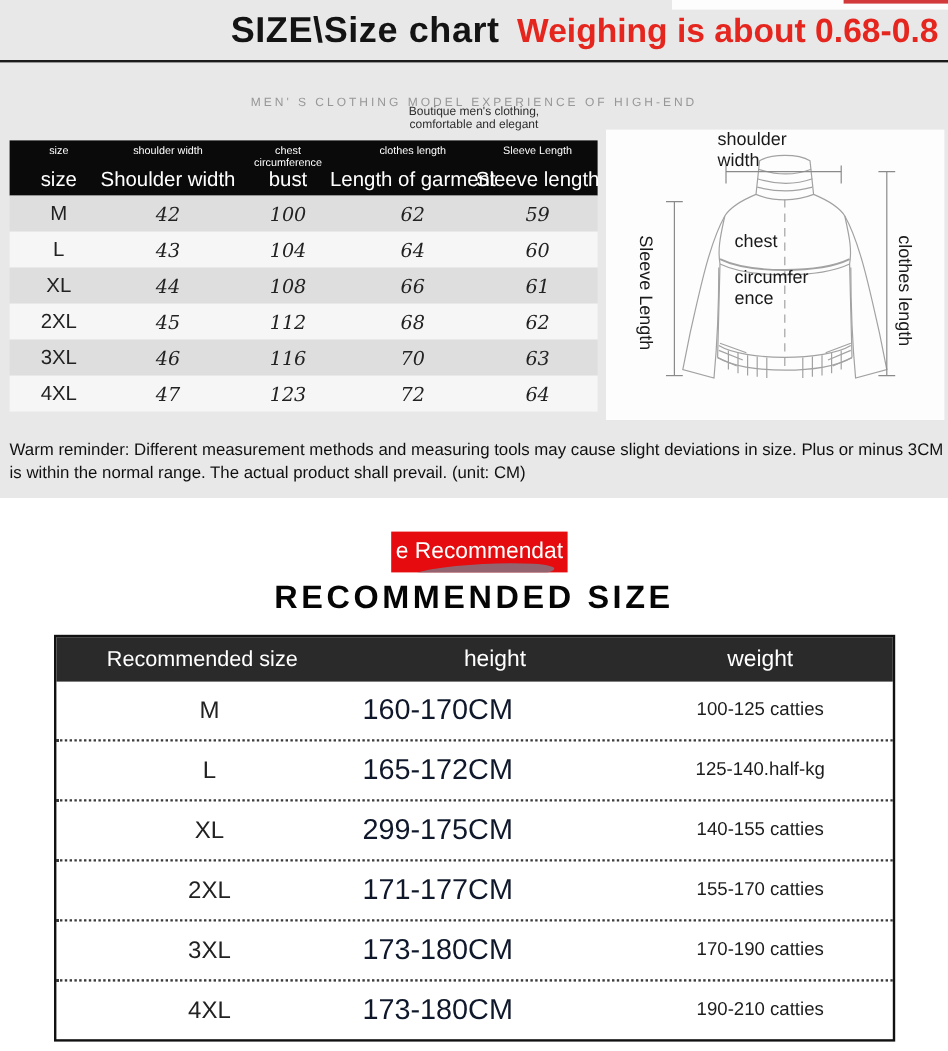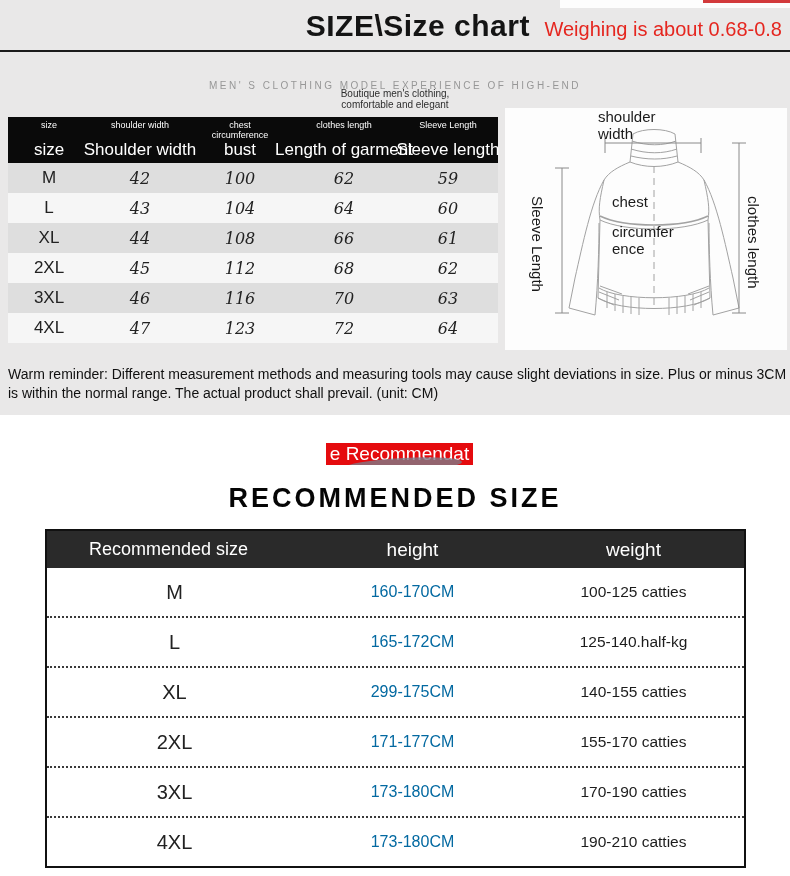--- a/index.html
+++ b/index.html
@@ -6,21 +6,21 @@
   #canvas{
     position:relative;width:790px;height:876px;overflow:hidden;
     font-family:"Liberation Sans",sans-serif;background:#ffffff;color:#111;
   }
   
   .top-section{position:absolute;left:0;top:0;width:790px;height:415px;background:#e9e8e8;}
   .top-white-strip{position:absolute;left:560px;top:0;width:230px;height:8px;background:#fdfdfd;}
   .top-red-sliver{position:absolute;left:703px;top:0;width:87px;height:3px;background:#d2393b;}
   .title-row{position:absolute;top:9px;right:8px;white-space:nowrap;}
   .title-black{font-size:30px;font-weight:700;color:#141414;letter-spacing:.5px;margin-top:28px;}
-  .title-red{font-size:20px;font-weight:400;margin-left:10px;text-align:center;}
+  .title-red{font-size:28px;font-weight:700;margin-left:10px;text-align:center;}
   .top-divider{position:absolute;left:0;top:50px;width:790px;height:2px;background:#1b1b1b;}
   .tagline{position:absolute;left:0;top:56px;width:790px;text-align:center;font-size:10px;line-height:11px;color:#2e2e2e;margin-top:32px;}
   .tagline-caps{position:absolute;left:0;top:80px;width:790px;text-align:center;font-size:10px;letter-spacing:2.5px;color:#979797;}
 
   
   .size-table{position:absolute;left:8px;top:117px;width:490px;}
   .st-header{display:flex;background:#0a0a0a;color:#ffffff;height:46px;}
   .st-hcell{display:flex;flex-direction:column;justify-content:space-between;align-items:center;
     padding:3px 2px 4px 2px;box-sizing:border-box;text-align:center;}
   .st-sub{font-size:9px;line-height:10px;max-width:62px;}
@@ -39,36 +39,36 @@
   .d-chest{left:107px;top:85px;}
   .d-circ{left:107px;top:115px;width:64px;word-break:break-all;}
   .vlabel{position:absolute;writing-mode:vertical-rl;height:98px;font-size:15px;line-height:17px;color:#1a1a1a;}
   .d-sleeve{left:24px;top:88px;}
   .d-clothes{left:240px;top:88px;}
 
   
   .reminder{position:absolute;left:8px;top:365px;width:780px;font-size:14px;line-height:1.35;color:#101010;}
 
   
-  .banner{position:absolute;left:326px;top:443px;width:147px;height:22px;background:#e50b0e;
+  .banner{position:absolute;left:326px;top:443px;width:147px;height:34px;background:#e50b0e;
     color:#fff;font-size:19px;display:flex;align-items:center;justify-content:center;
     white-space:nowrap;overflow:hidden;}
   .banner-swoosh{position:absolute;left:12%;bottom:-7px;width:80%;height:14px;background:#7e7a88;
     border-radius:50%;opacity:.8;transform:rotate(-3deg);}
   .rec-heading{position:absolute;left:0;top:483px;width:790px;text-align:center;
     font-size:27px;font-weight:700;letter-spacing:3px;color:#050505;}
   .rec-table{position:absolute;left:45px;top:529px;width:701px;border:2px solid #111;background:#ffffff;box-sizing:border-box;}
   .rec-header{display:flex;background:#2a2a2a;color:#fff;height:37px;align-items:center;}
   .rc1{width:255px;}.rc2{width:221px;}.rc3{width:221px;}
   .rec-header .rc1{font-size:18px;padding-left:42px;box-sizing:border-box;}
   .rec-header .rc2,.rec-header .rc3{font-size:19px;text-align:center;}
   .rec-row{display:flex;height:48px;align-items:center;}
   .rec-row:not(:last-child){border-bottom:2px dotted #3a3a3a;}
   .rec-size{font-size:20px;text-align:center;color:#222;}
-  .rec-height{font-size:16px;text-align:center;color:#0369a1;}
+  .rec-height{font-size:24px;color:#0f172a;}
   .rec-weight{font-size:15.5px;text-align:center;color:#1c1c1c;}
 </style>
 </head>
 <body>
 
 <div id="canvas">
 
   <div class="top-section">
     <div class="top-white-strip"></div>
     <div class="top-red-sliver"></div>

